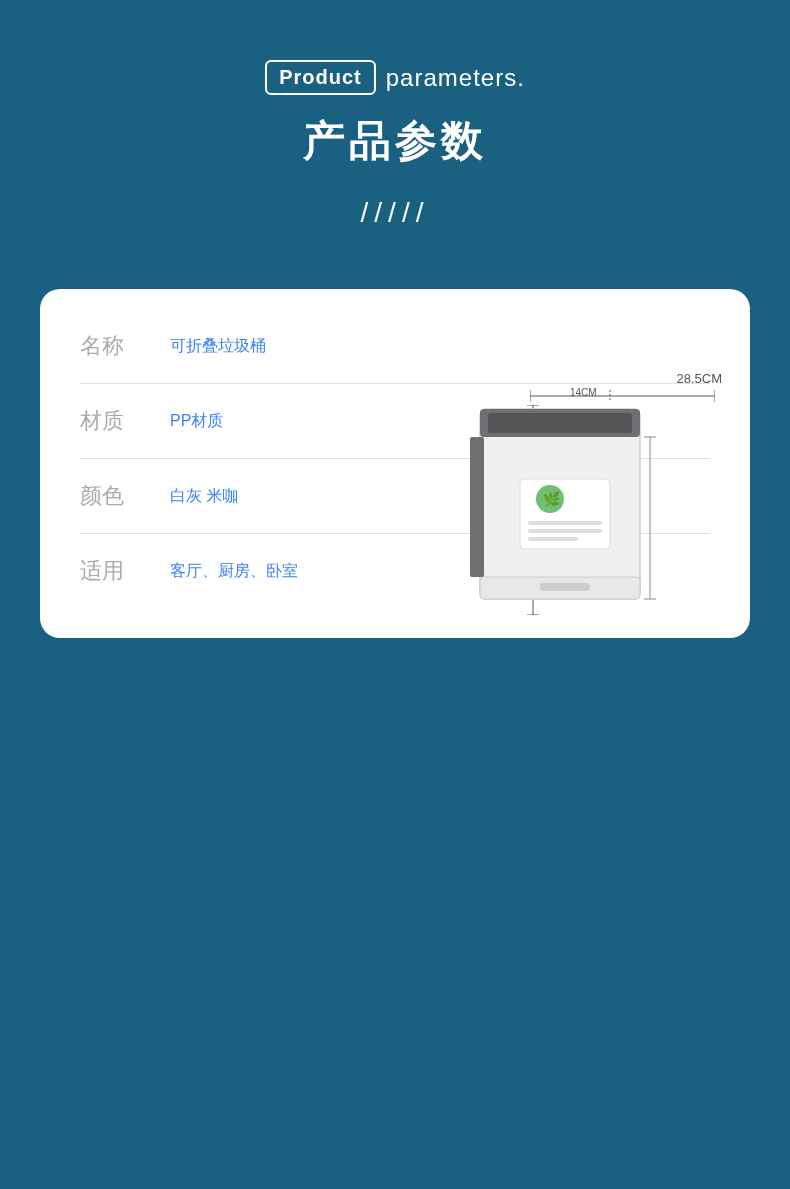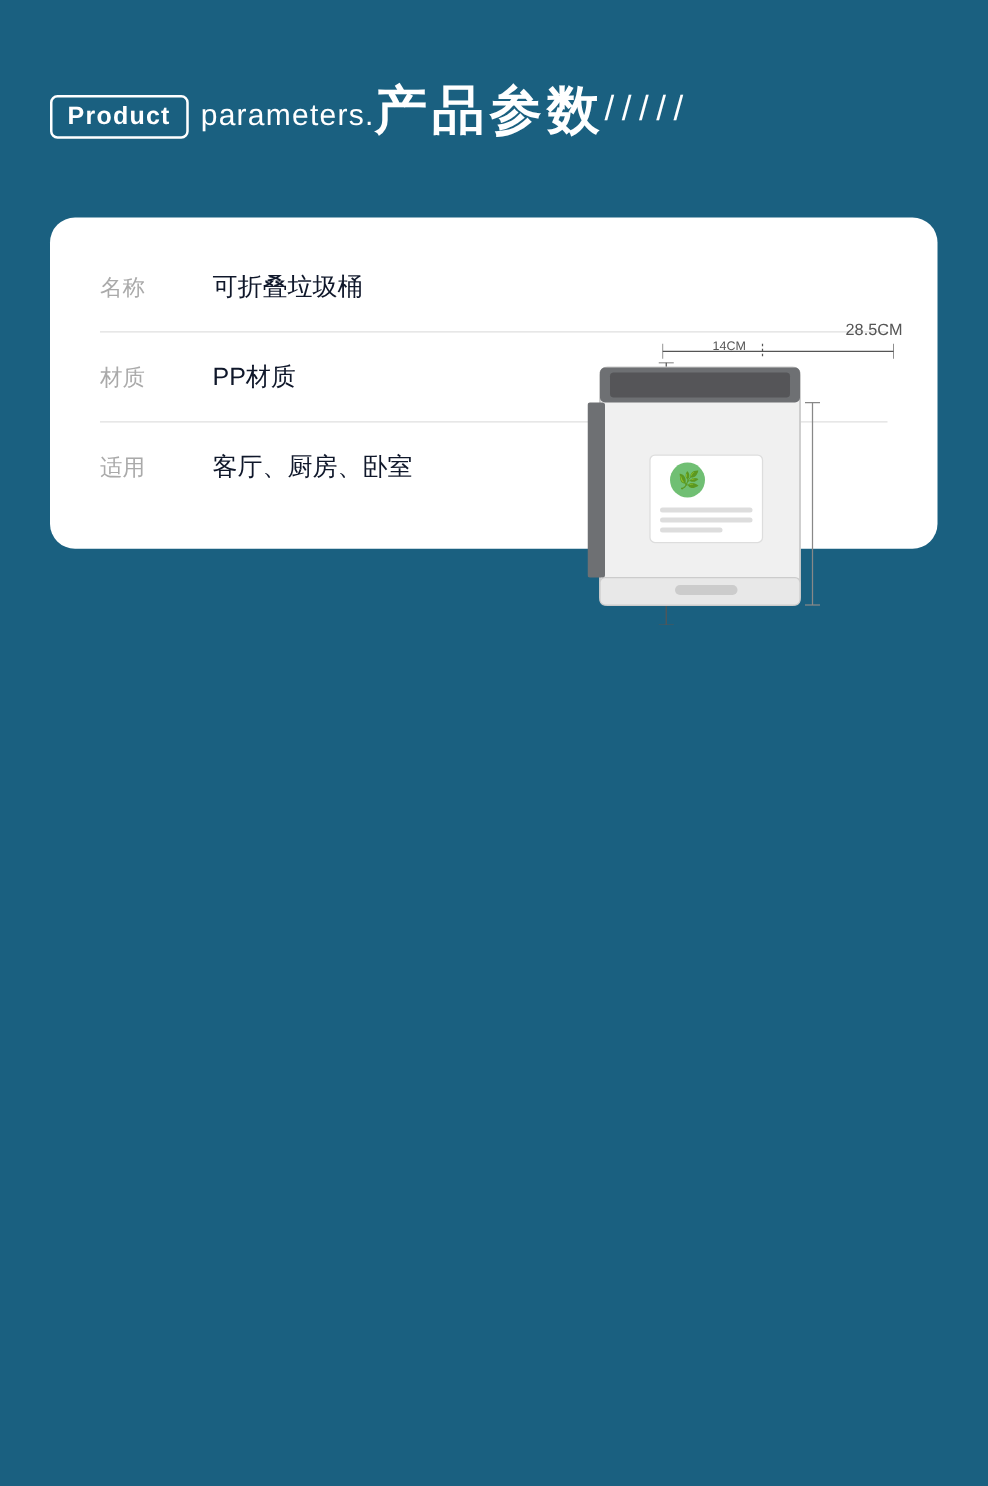--- a/index.html
+++ b/index.html
@@ -11,20 +11,21 @@
       font-family: 'Microsoft YaHei', 'PingFang SC', sans-serif;
       display: flex;
       flex-direction: column;
       align-items: center;
       padding: 60px 40px 60px 40px;
     }
 
     .header-section {
       width: 100%;
       display: flex;
+      flex-direction: column;
       align-items: center;
       margin-bottom: 30px;
     }
 
     .title-line {
       display: flex;
       align-items: center;
       gap: 10px;
       margin-bottom: 18px;
     }
@@ -83,30 +84,30 @@
       border-bottom: 1px solid #e0e0e0;
       position: relative;
     }
 
     .param-row:last-child {
       border-bottom: none;
     }
 
     .param-label {
       color: #aaaaaa;
-      font-size: 18px;
+      font-size: 22px;
       font-weight: 400;
       width: 60px;
       min-width: 60px;
       margin-right: 30px;
     }
 
     .param-value {
-      color: #0f172a;
-      font-size: 20px;
+      color: #3b82f6;
+      font-size: 16px;
       font-weight: 500;
     }
 
     .product-image-area {
       position: absolute;
       right: 20px;
       top: 80px;
       width: 280px;
       height: 290px;
     }
@@ -141,20 +142,24 @@
 
   <div class="param-row">
         <span class="param-label">名称</span>
         <span class="param-value">可折叠垃圾桶</span>
       </div>
       <div class="param-row">
         <span class="param-label">材质</span>
         <span class="param-value">PP材质</span>
       </div>
       <div class="param-row">
+        <span class="param-label">颜色</span>
+        <span class="param-value">白灰 米咖</span>
+      </div>
+      <div class="param-row">
         <span class="param-label">适用</span>
         <span class="param-value">客厅、厨房、卧室</span>
       </div>
     </div>
 
   <div class="product-image-area">
     <div class="bin-container">
 
       <div style="position:absolute; top:2px; left:120px; color:#555; font-size:10px;margin-top:16px;">14CM</div>
       <div style="position:absolute; top:2px; right:8px; color:#555; font-size:13px;">28.5CM</div>

